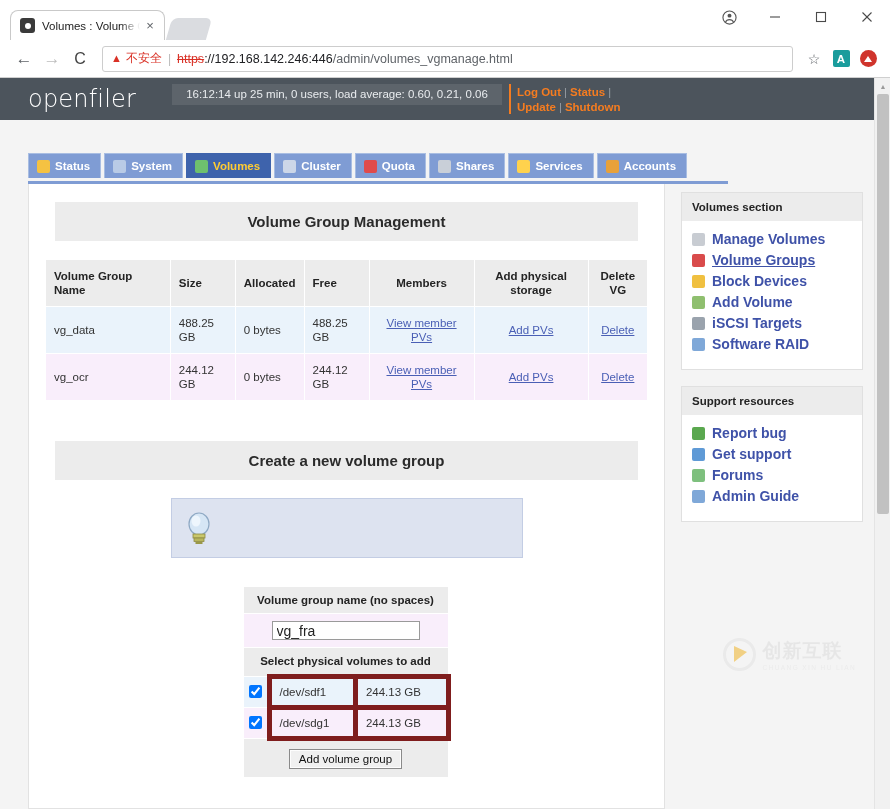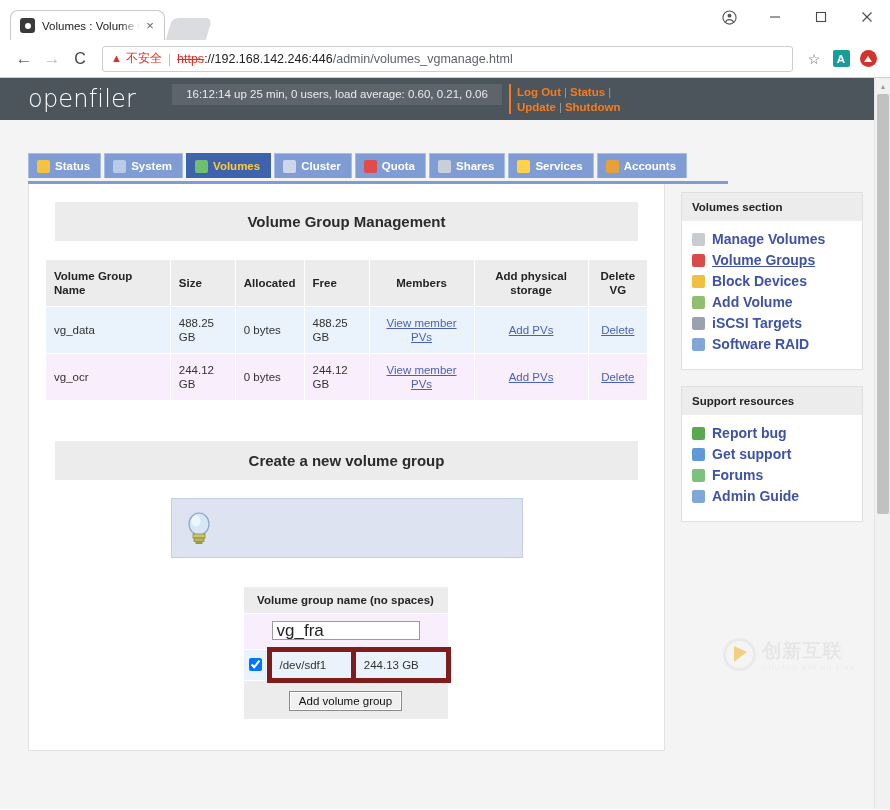--- a/index.html
+++ b/index.html
@@ -305,21 +305,21 @@
     padding: 7px 4px;
     border: 1px solid #ffffff;
   }
   table.frm .inputcell {
     background: #f9eefb; padding: 7px 6px; text-align: center;
     border: 1px solid #ffffff;
   }
   table.frm input.txt {
     width: 148px; height: 19px;
     border: 1px solid #9a9a9a;
-    font-size: 17px;
+    font-size: 14px;
     font-family: "Liberation Sans", sans-serif;
     padding: 0 4px; color: #222;
     background: #fff;
   }
   table.frm td.pv {
     padding: 7px 8px; border: 5px solid #7f1d1d; color: #333;
   }
   table.frm td.cb {
     width: 26px; text-align: center;
     padding: 7px 2px; border: 1px solid #ffffff;
@@ -577,23 +577,31 @@
           <table class="frm">
             <tbody>
                 <tr>
               <td class="hdr" colspan="3">Volume group name (no spaces)</td>
             </tr>
             <tr>
               <td class="inputcell" colspan="3">
                 <input class="txt" type="text" value="vg_fra" style="">
               </td>
             </tr>
+            <tr>
+              <td class="hdr" colspan="3">Select physical volumes to add</td>
+            </tr>
             <tr class="pv0">
               <td class="cb"><input type="checkbox" checked="" style=""></td>
               <td class="pv">/dev/sdf1</td>
+              <td class="pv">244.13 GB</td>
+            </tr>
+            <tr class="pv1">
+              <td class="cb"><input type="checkbox" checked="" style=""></td>
+              <td class="pv">/dev/sdg1</td>
               <td class="pv">244.13 GB</td>
             </tr>
             <tr>
               <td class="btncell" colspan="3">
                 <button class="addbtn">Add volume group</button>
               </td>
             </tr>
           </tbody>
             </table>
         </div>

